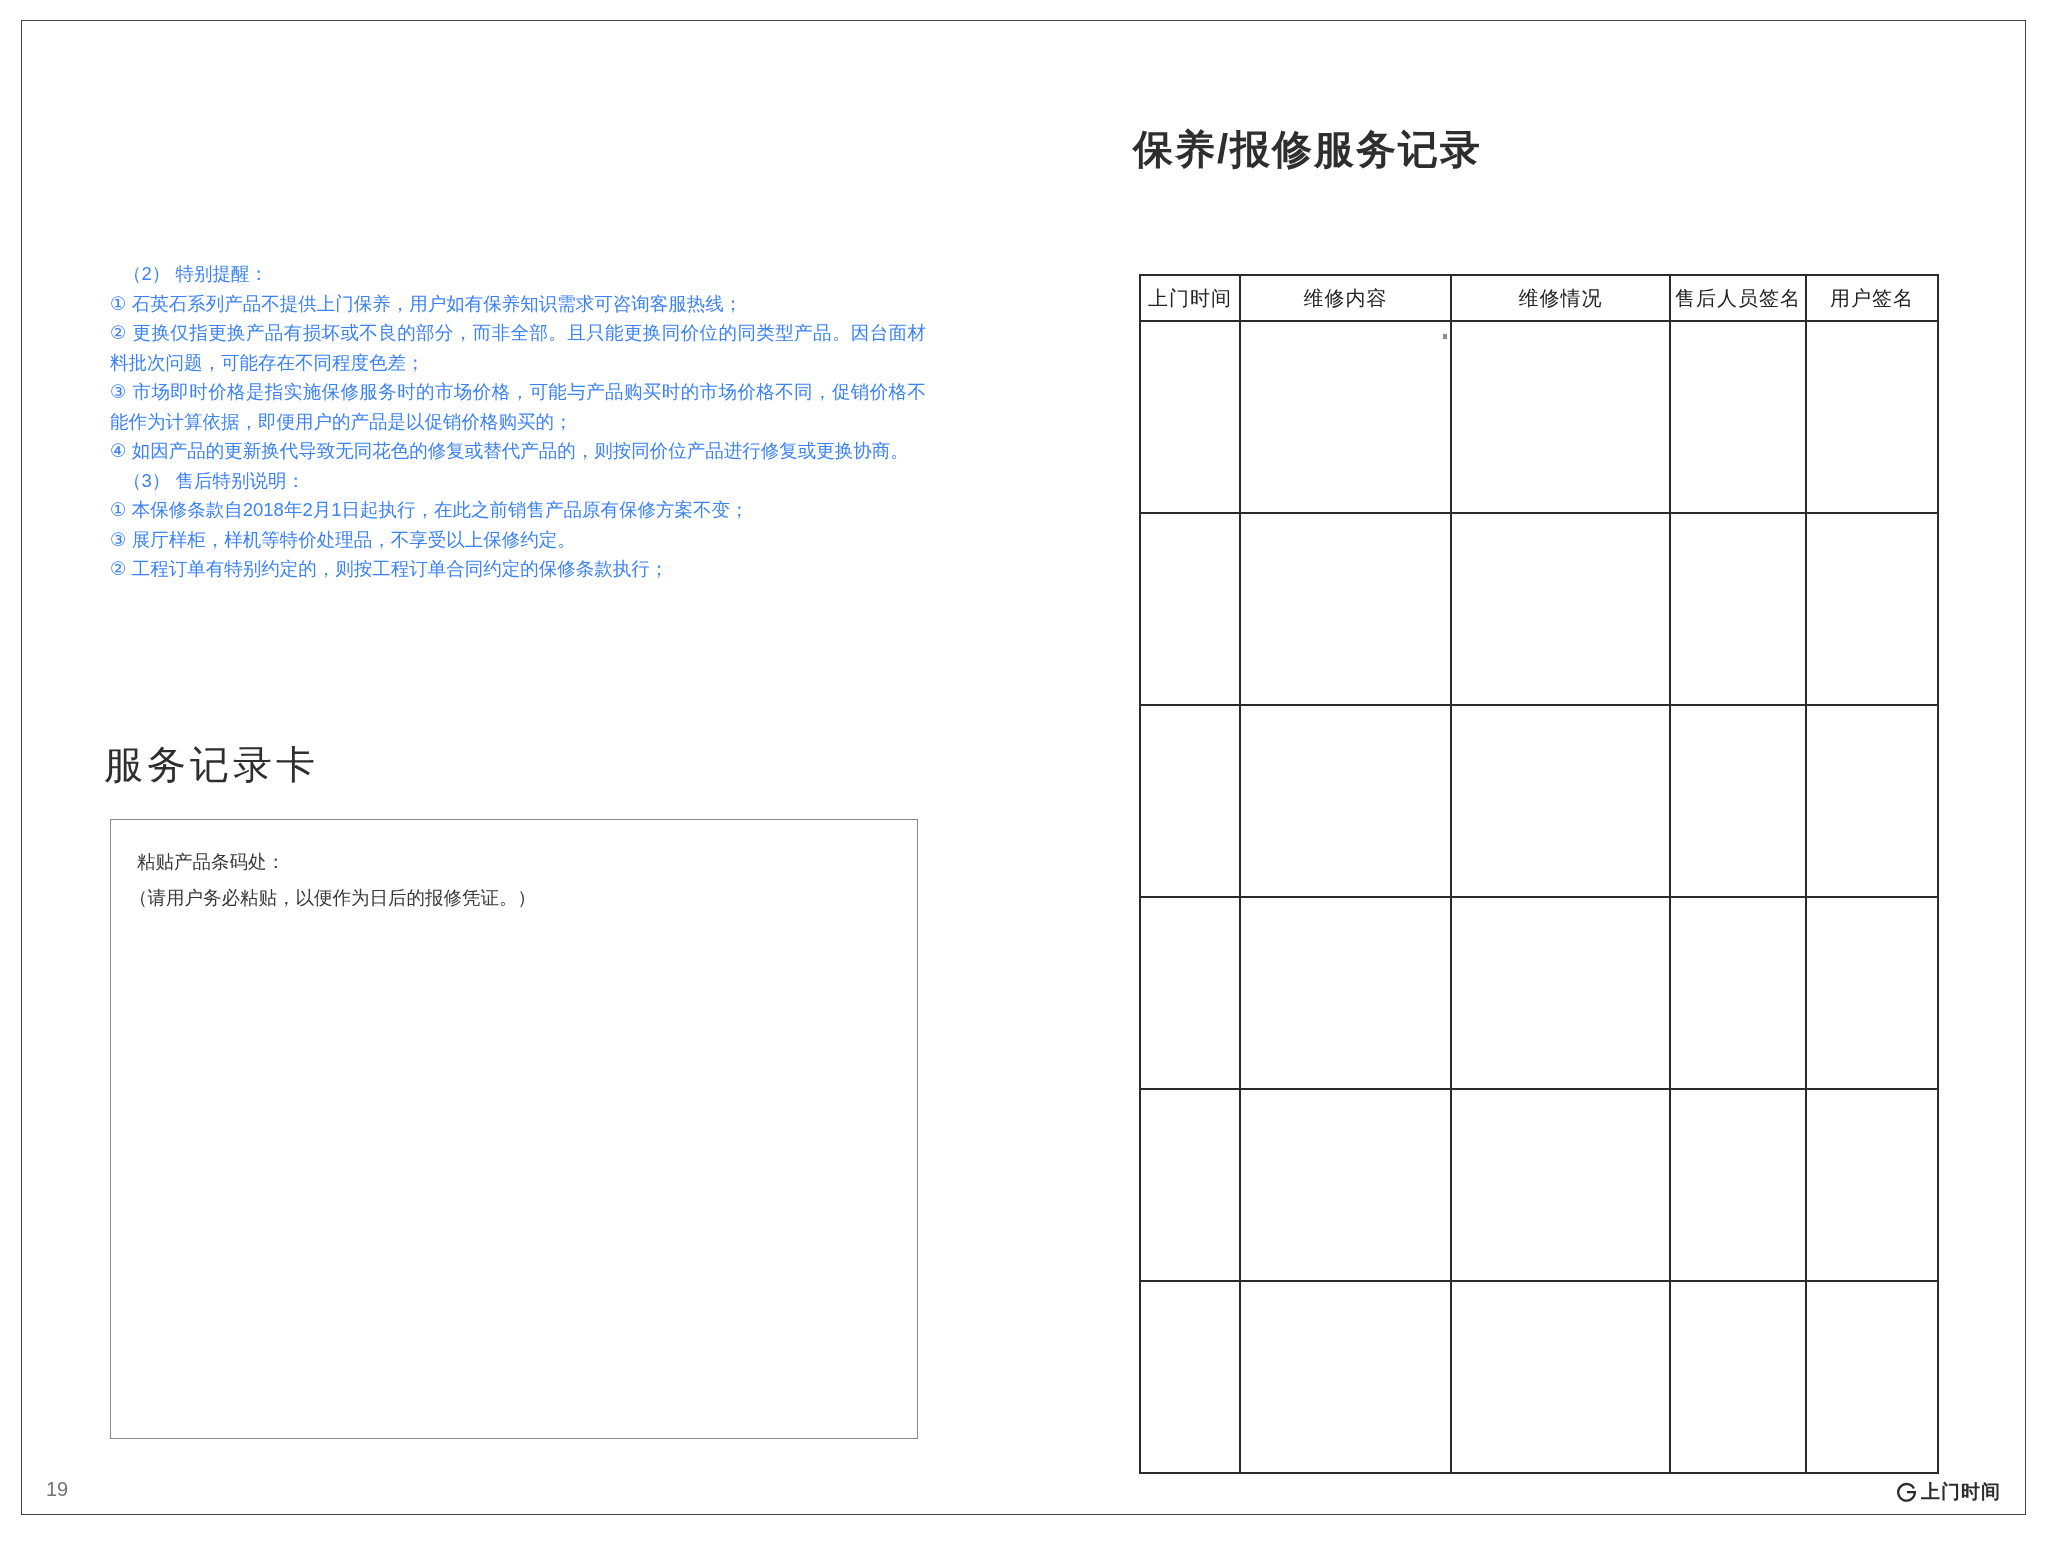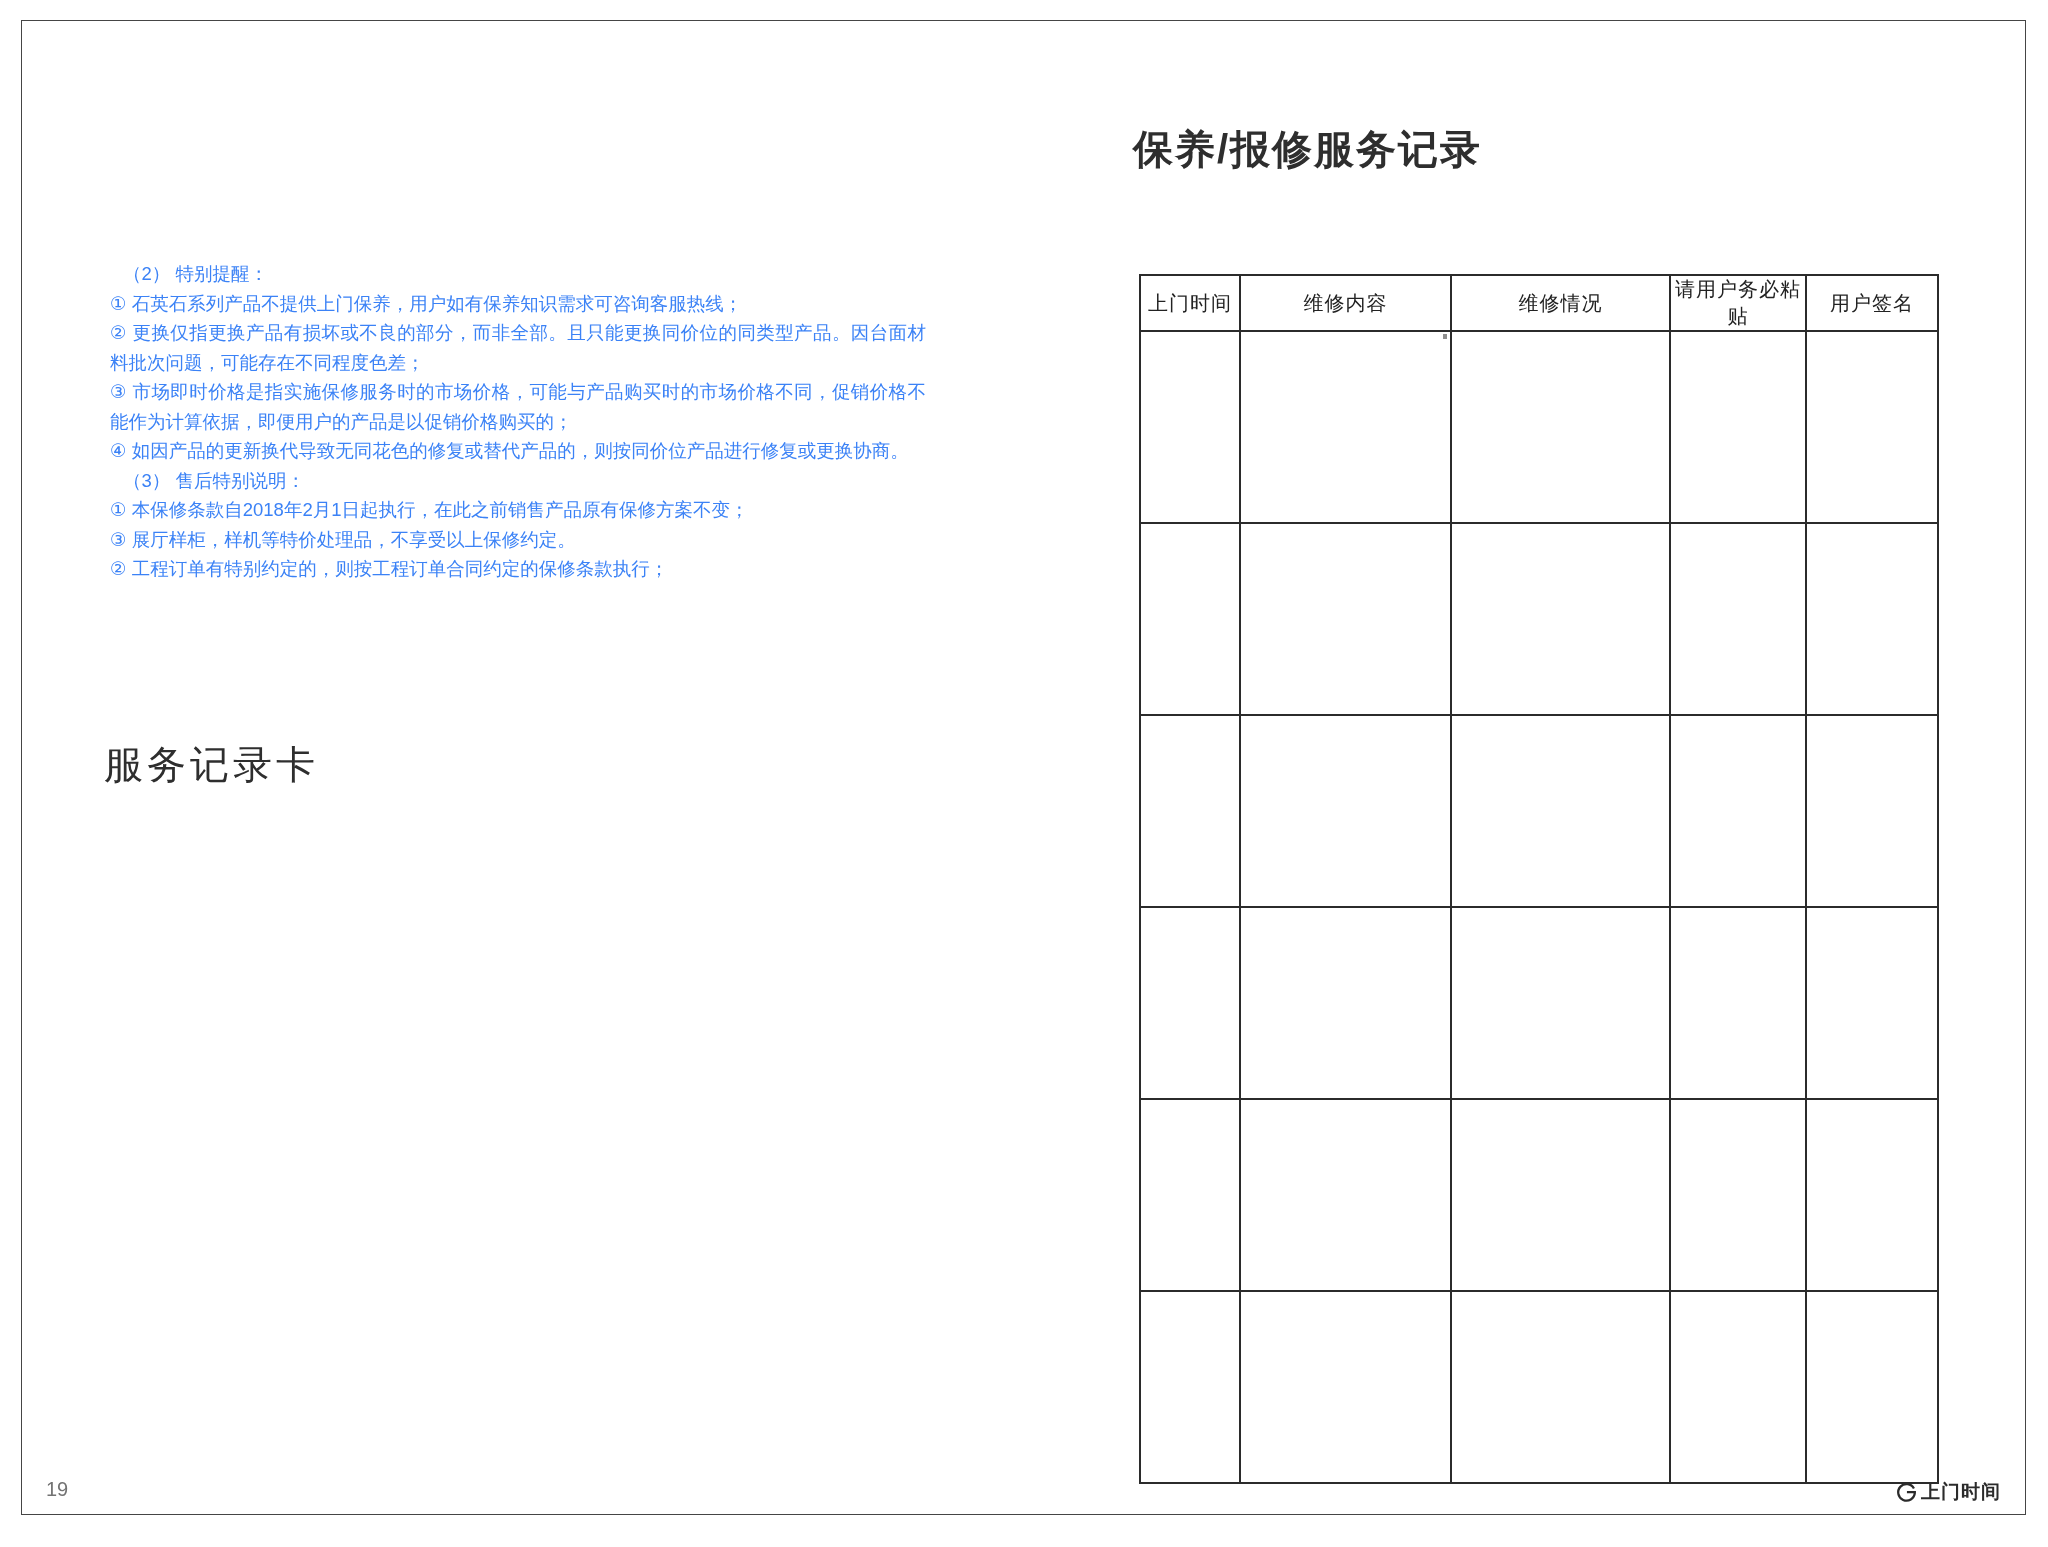--- a/index.html
+++ b/index.html
@@ -133,37 +133,43 @@
     <p>③ 市场即时价格是指实施保修服务时的市场价格，可能与产品购买时的市场价格不同，促销价格不能作为计算依据，即便用户的产品是以促销价格购买的；</p>
     <p>④ 如因产品的更新换代导致无同花色的修复或替代产品的，则按同价位产品进行修复或更换协商。</p>
     <p class="section-title">（3） 售后特别说明：</p>
     <p>① 本保修条款自2018年2月1日起执行，在此之前销售产品原有保修方案不变；</p>
     <p>③ 展厅样柜，样机等特价处理品，不享受以上保修约定。</p>
     <p>② 工程订单有特别约定的，则按工程订单合同约定的保修条款执行；</p>
   </div>
 
   <div class="service-card-title">服务记录卡</div>
 
+  <div class="barcode-box">
+    <div class="inner">
+      <div>粘贴产品条码处：</div>
+      <div class="paren-line">（请用户务必粘贴，以便作为日后的报修凭证。）</div>
+    </div>
+  </div>
 
   <div class="record-title">保养/报修服务记录</div>
 
   <table class="record-table">
     <colgroup>
       <col style="width:100px">
       <col style="width:211px">
       <col style="width:219px">
       <col style="width:136px">
       <col style="width:132px">
     </colgroup>
     <thead>
       <tr>
         <th>上门时间</th>
         <th>维修内容</th>
         <th>维修情况</th>
-        <th>请用户务必粘贴</th>
+        <th>售后人员签名</th>
         <th>用户签名</th>
       </tr>
     </thead>
     <tbody>
       <tr>
           <td></td>
           <td></td>
           <td></td>
           <td></td>
           <td></td>

